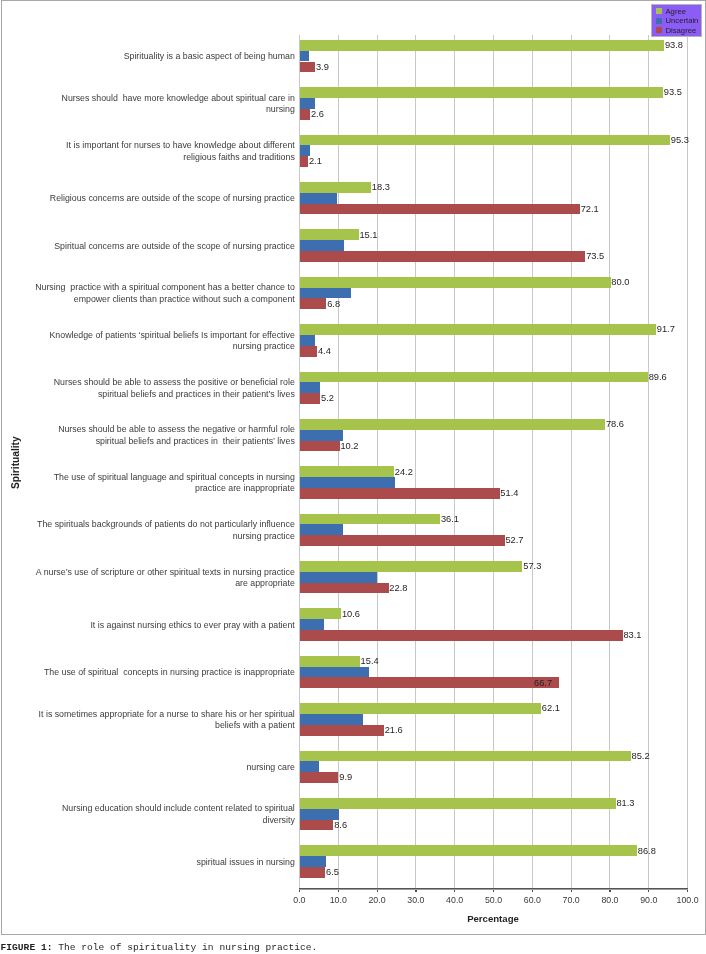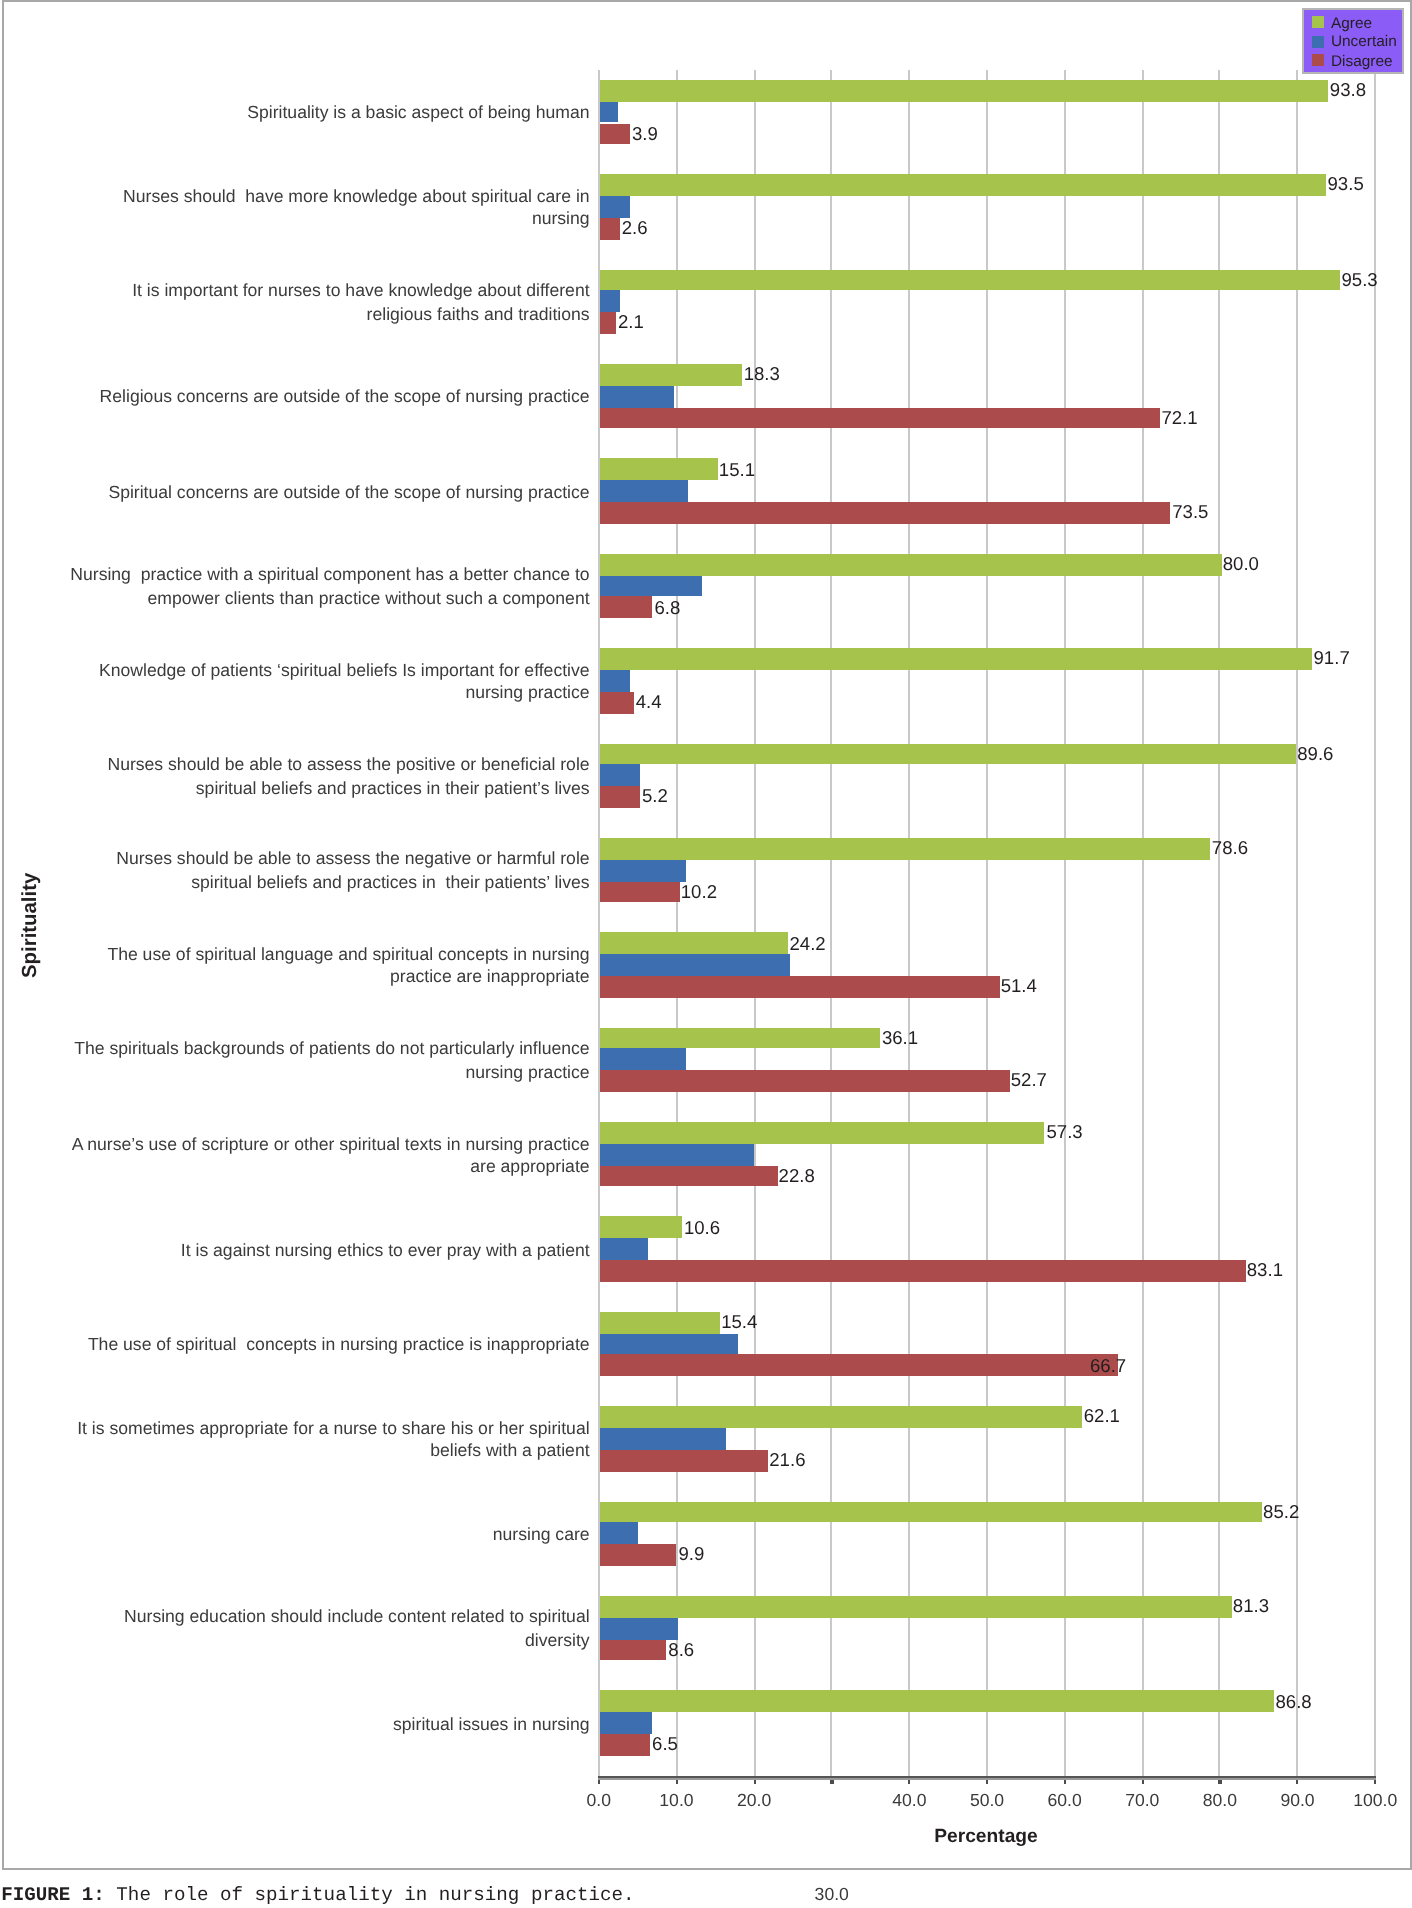--- a/index.html
+++ b/index.html
@@ -42,21 +42,21 @@
       <div class="gridline" style="left: 388.2px;"></div>
     </div>
   <div id="decor">
       <div class="tick" style="left: 298.9px;"></div>
       <div class="ticklabel" style="left: 299.4px;">0.0</div>
       <div class="tick" style="left: 337.72px;"></div>
       <div class="ticklabel" style="left: 338.22px;">10.0</div>
       <div class="tick" style="left: 376.54px;"></div>
       <div class="ticklabel" style="left: 377.04px;">20.0</div>
       <div class="tick" style="left: 415.36px;"></div>
-      <div class="ticklabel" style="left: 415.86px; margin-top: 47px;">30.0</div>
+      <div class="ticklabel" style="left: 415.86px;">30.0</div>
       <div class="tick" style="left: 454.18px;"></div>
       <div class="ticklabel" style="left: 454.68px;">40.0</div>
       <div class="tick" style="left: 493px;"></div>
       <div class="ticklabel" style="left: 493.5px;">50.0</div>
       <div class="tick" style="left: 531.82px;"></div>
       <div class="ticklabel" style="left: 532.32px;">60.0</div>
       <div class="tick" style="left: 570.64px;"></div>
       <div class="ticklabel" style="left: 571.14px;">70.0</div>
       <div class="tick" style="left: 609.46px;"></div>
       <div class="ticklabel" style="left: 609.96px;">80.0</div>
@@ -140,21 +140,21 @@
       <div class="bar" style="left: 300px; top: 608.433px; width: 41.1492px; height: 10.8px; background: rgb(166, 195, 76);"></div>
       <div class="barlabel" style="left: 341.949px; top: 609.633px;">10.6</div>
       <div class="bar" style="left: 300px; top: 619.233px; width: 24.4566px; height: 10.8px; background: rgb(60, 110, 176);"></div>
       <div class="bar" style="left: 300px; top: 630.033px; width: 322.594px; height: 10.8px; background: rgb(172, 75, 75);"></div>
       <div class="barlabel" style="left: 623.394px; top: 631.233px;">83.1</div>
       <div class="catlabel" style="left: 24.8px; width: 270px; top: 611.433px; height: 28px; display: flex; flex-direction: column; justify-content: center; align-items: flex-end;"><span>It is against nursing ethics to ever pray with a patient</span></div>
       <div class="bar" style="left: 300px; top: 655.811px; width: 59.7828px; height: 10.8px; background: rgb(166, 195, 76);"></div>
       <div class="barlabel" style="left: 360.583px; top: 657.011px;">15.4</div>
       <div class="bar" style="left: 300px; top: 666.611px; width: 69.4878px; height: 10.8px; background: rgb(60, 110, 176);"></div>
       <div class="bar" style="left: 300px; top: 677.411px; width: 258.929px; height: 10.8px; background: rgb(172, 75, 75);"></div>
-      <div class="barlabel" style="left: 545px; top: 678.611px;">66.7</div>
+      <div class="barlabel" style="left: 534px; top: 678.611px;">66.7</div>
       <div class="catlabel" style="left: 24.8px; width: 270px; top: 658.811px; height: 28px; display: flex; flex-direction: column; justify-content: center; align-items: flex-end;"><span>The use of spiritual  concepts in nursing practice is inappropriate</span></div>
       <div class="bar" style="left: 300px; top: 703.189px; width: 241.072px; height: 10.8px; background: rgb(166, 195, 76);"></div>
       <div class="barlabel" style="left: 541.872px; top: 704.389px;">62.1</div>
       <div class="bar" style="left: 300px; top: 713.989px; width: 63.2766px; height: 10.8px; background: rgb(60, 110, 176);"></div>
       <div class="bar" style="left: 300px; top: 724.789px; width: 83.8512px; height: 10.8px; background: rgb(172, 75, 75);"></div>
       <div class="barlabel" style="left: 384.651px; top: 725.989px;">21.6</div>
       <div class="catlabel" style="left: 24.8px; width: 270px; top: 706.189px; height: 28px; display: flex; flex-direction: column; justify-content: center; align-items: flex-end;"><span>It is sometimes appropriate for a nurse to share his or her spiritual</span><span>beliefs with a patient</span></div>
       <div class="bar" style="left: 300px; top: 750.567px; width: 330.746px; height: 10.8px; background: rgb(166, 195, 76);"></div>
       <div class="barlabel" style="left: 631.546px; top: 751.767px;">85.2</div>
       <div class="bar" style="left: 300px; top: 761.367px; width: 19.0218px; height: 10.8px; background: rgb(60, 110, 176);"></div>

